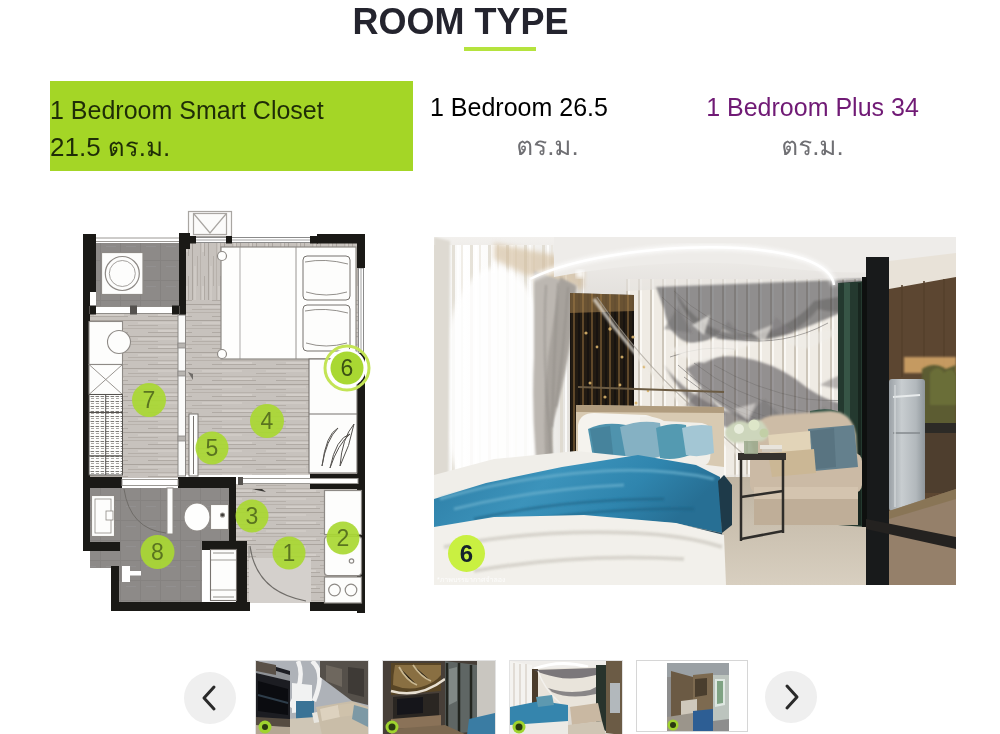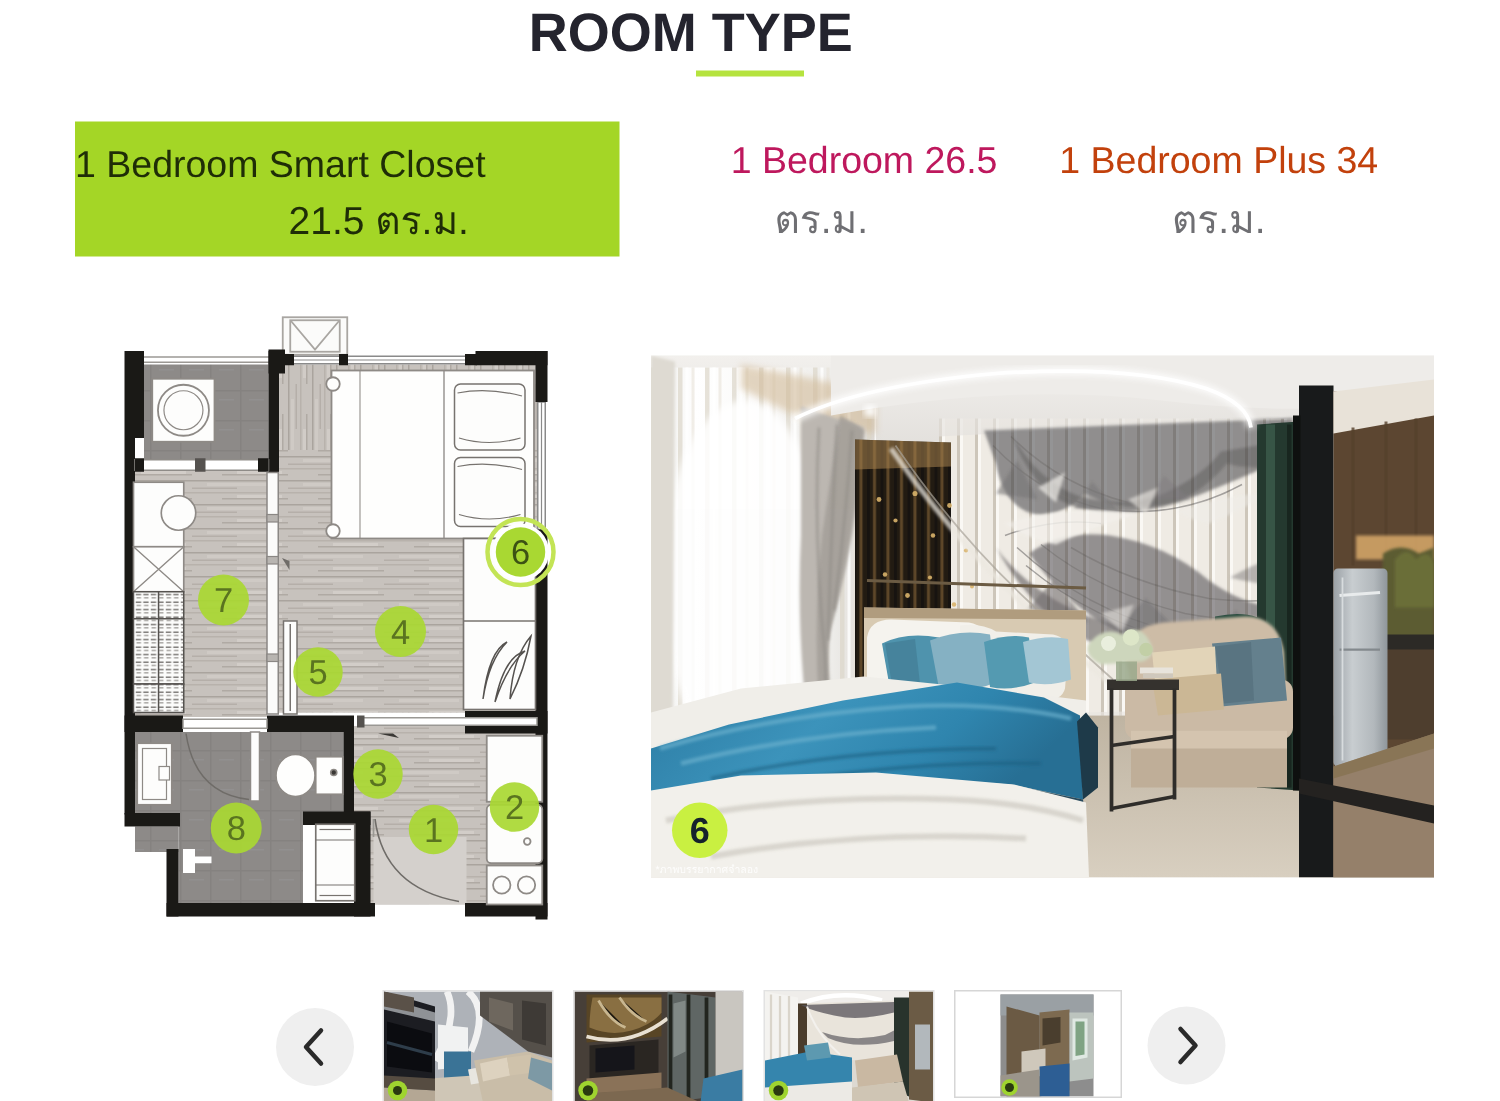--- a/index.html
+++ b/index.html
@@ -11,27 +11,27 @@
 <body>
 
 <div class="abs" style="left:0;top:1px;width:921px;text-align:center;font-size:36px;font-weight:bold;letter-spacing:0;color:#24242e;">ROOM TYPE</div>
 
 <div class="abs" style="left:464px;top:47px;width:72px;height:4px;background:#b5e33e;"></div>
 
 <div class="abs" style="left:50px;top:81px;width:363px;height:90px;background:#a4d626;"></div>
 
 <div class="abs" style="left:50px;top:96px;width:363px;text-align:left;font-size:25px;color:#1f2d07;">1 Bedroom Smart Closet</div>
 
-<div class="abs" style="left:50px;top:126px;width:405px;text-align:center;font-size:26px;color:#1f2d07;">21.5 ตร.ม.</div>
-
-<div class="abs" style="left:430px;top:93px;width:235px;text-align:right;font-size:25px;color:#be185d;">1 Bedroom 26.5</div>
+<div class="abs" style="left:50px;top:126px;width:405px;font-size:26px;color:#1f2d07;">21.5 ตร.ม.</div>
+
+<div class="abs" style="left:430px;top:93px;width:235px;text-align:left;font-size:25px;color:#000000;">1 Bedroom 26.5</div>
 
 <div class="abs" style="left:430px;top:125px;width:235px;text-align:center;font-size:26px;color:#6f6f73;">ตร.ม.</div>
 
-<div class="abs" style="left:690px;top:93px;width:245px;text-align:center;font-size:25px;color:#c2410c;">1 Bedroom Plus 34</div>
+<div class="abs" style="left:690px;top:93px;width:245px;text-align:center;font-size:25px;color:#701a75;">1 Bedroom Plus 34</div>
 
 <div class="abs" style="left:690px;top:125px;width:245px;text-align:center;font-size:26px;color:#6f6f73;">ตร.ม.</div>
 
 <svg id="planwrap" class="abs" style="left:80px;top:205px;" width="295" height="415" viewBox="80 205 295 415">
 <defs>
 <pattern id="woodh" width="64" height="16" patternUnits="userSpaceOnUse">
   <rect width="64" height="16" fill="#c7c2bd"></rect>
   <rect y="0" width="64" height="1" fill="#aaa49e"></rect>
   <rect y="5" width="30" height="1" fill="#b5afa9"></rect>
   <rect y="8" width="64" height="1" fill="#b8b2ac"></rect>

